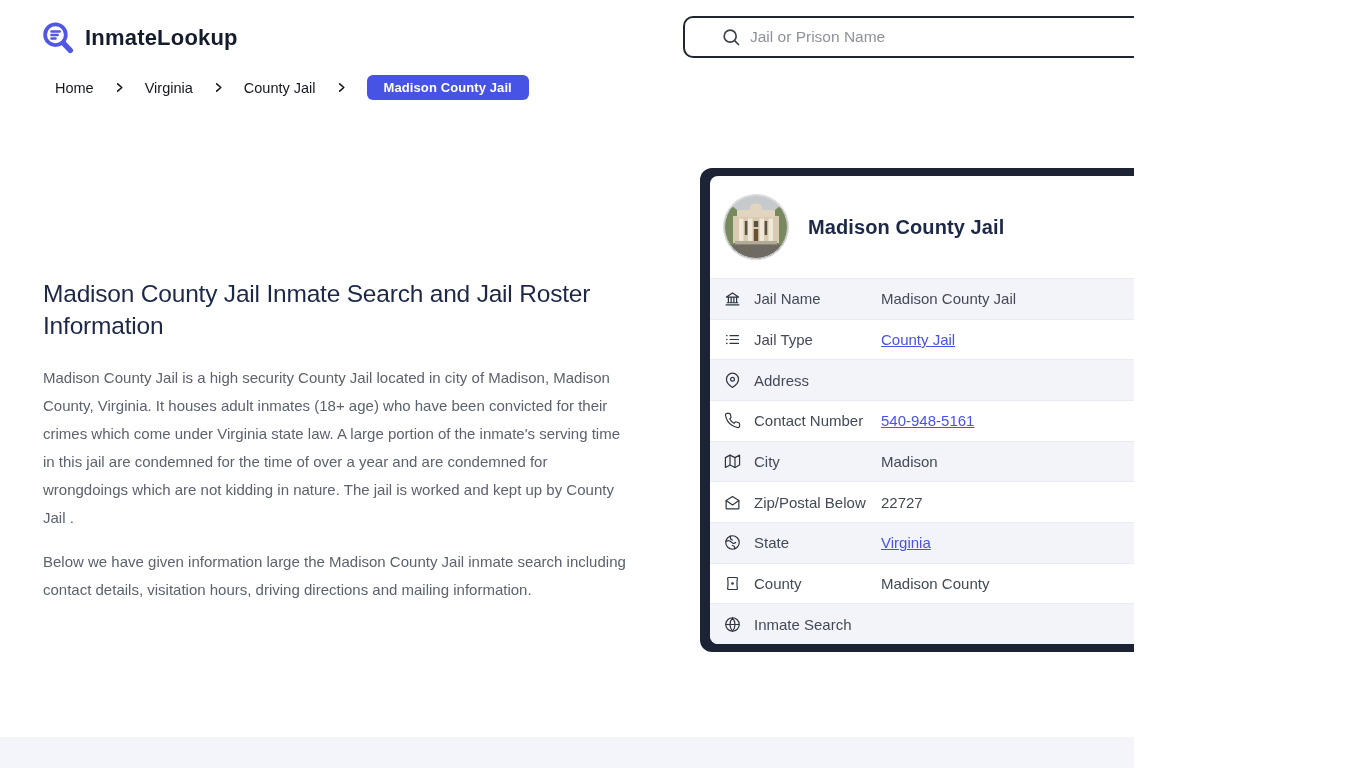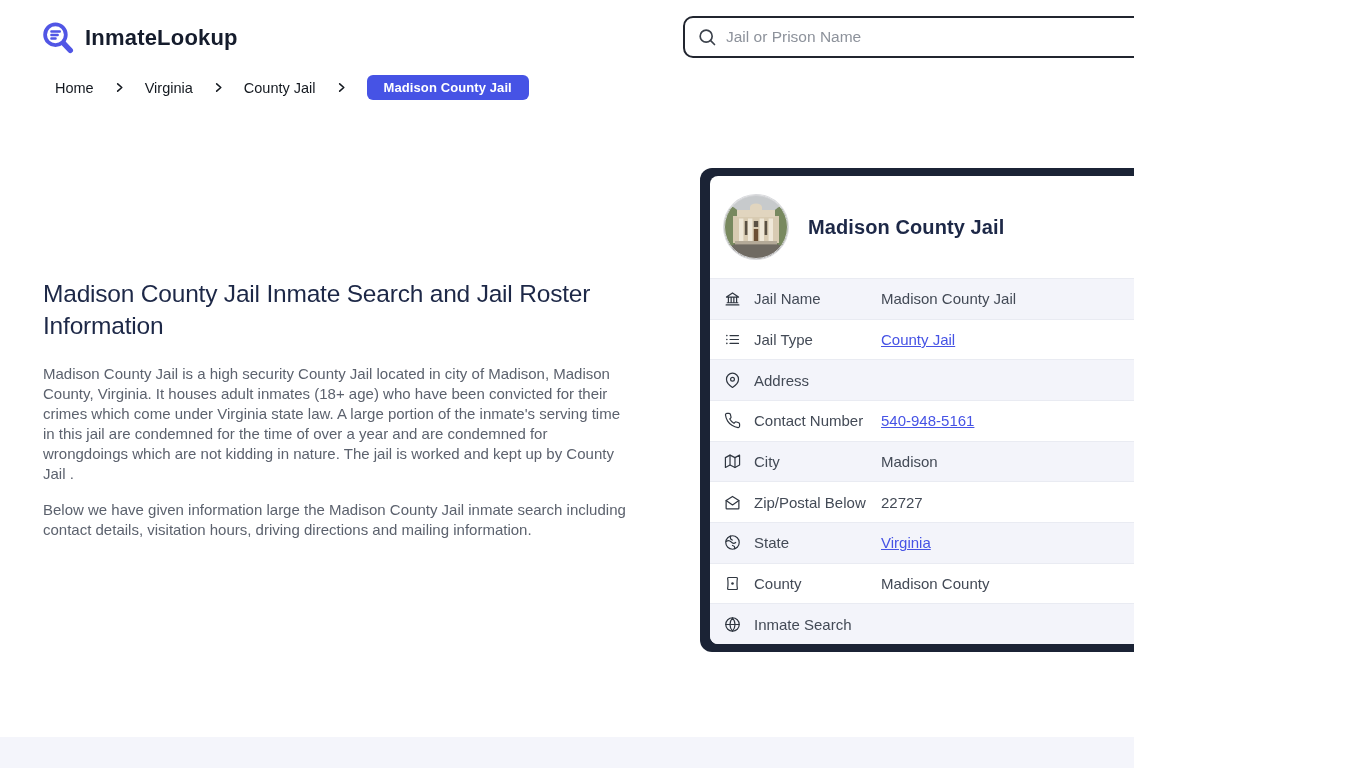--- a/index.html
+++ b/index.html
@@ -9,21 +9,21 @@
     background:#ffffff; font-family:"Liberation Sans", sans-serif; color:#1d2847;
   }
 
   
   .logo { position:absolute; left:40px; top:20px; display:flex; align-items:center; gap:9px; }
   .logo .brand { font-size:22px; font-weight:700; color:#151c2c; letter-spacing:.2px; }
 
   .search-wrap {
     position:absolute; left:683px; top:16px; width:568px; height:42px;
     display:flex; border:2px solid #21252f; border-radius:10px 19px 19px 10px;
-    background:#ffffff; overflow:hidden;
+    background:#ffffff; overflow:hidden;padding-left:24px;
   }
   .search-box { flex:1; display:flex; align-items:center; gap:9px; padding-left:12px; }
   .search-box input {
     flex:1; border:none; outline:none; font-size:15.5px; color:#33383f;
     font-family:"Liberation Sans", sans-serif; background:transparent; height:100%;
   }
   .search-box input::placeholder { color:#8d929b; }
   .search-btn {
     width:95px; border:none; cursor:pointer; background:#4653e5; color:#ffffff;
     font-size:15px; font-weight:700; font-family:"Liberation Sans", sans-serif;
@@ -36,21 +36,21 @@
   
   .breadcrumb { position:absolute; left:55px; top:75px; display:flex; align-items:center; gap:20px;
     font-size:14.5px; color:#13181f; font-weight:500; }
   .crumb-link { cursor:pointer; }
   .crumb-badge { background:#4653e5; color:#ffffff; font-weight:700; font-size:13px;
     padding:5px 17px; border-radius:6px; letter-spacing:.1px; }
 
   
   .article { position:absolute; left:43px; top:278px; width:592px; }
   .article h1 { font-size:24.5px; line-height:32px; font-weight:400; color:#1d2847; margin-bottom:22px; letter-spacing:-.2px; }
-  .article p { font-size:15px; line-height:20px; color:#5c626e; margin-bottom:16px; }
+  .article p { font-size:15px; line-height:28px; color:#5c626e; margin-bottom:16px; }
 
   
   .card {
     position:absolute; left:700px; top:168px; width:690px; height:484px;
     background:#1b2335; border-radius:12px 0 0 12px; padding:8px 0 8px 10px;
   }
   .card-inner { width:100%; height:100%; background:#ffffff; border-radius:8px 0 0 8px; overflow:hidden;
     display:flex; flex-direction:column; }
   .card-header { height:102px; flex:0 0 auto; display:flex; align-items:center; gap:20px; padding-left:14px; }
   .jail-photo { width:64px; height:64px; border-radius:50%; overflow:hidden; flex:0 0 auto; box-shadow:0 0 0 1px #d9dadd; }

